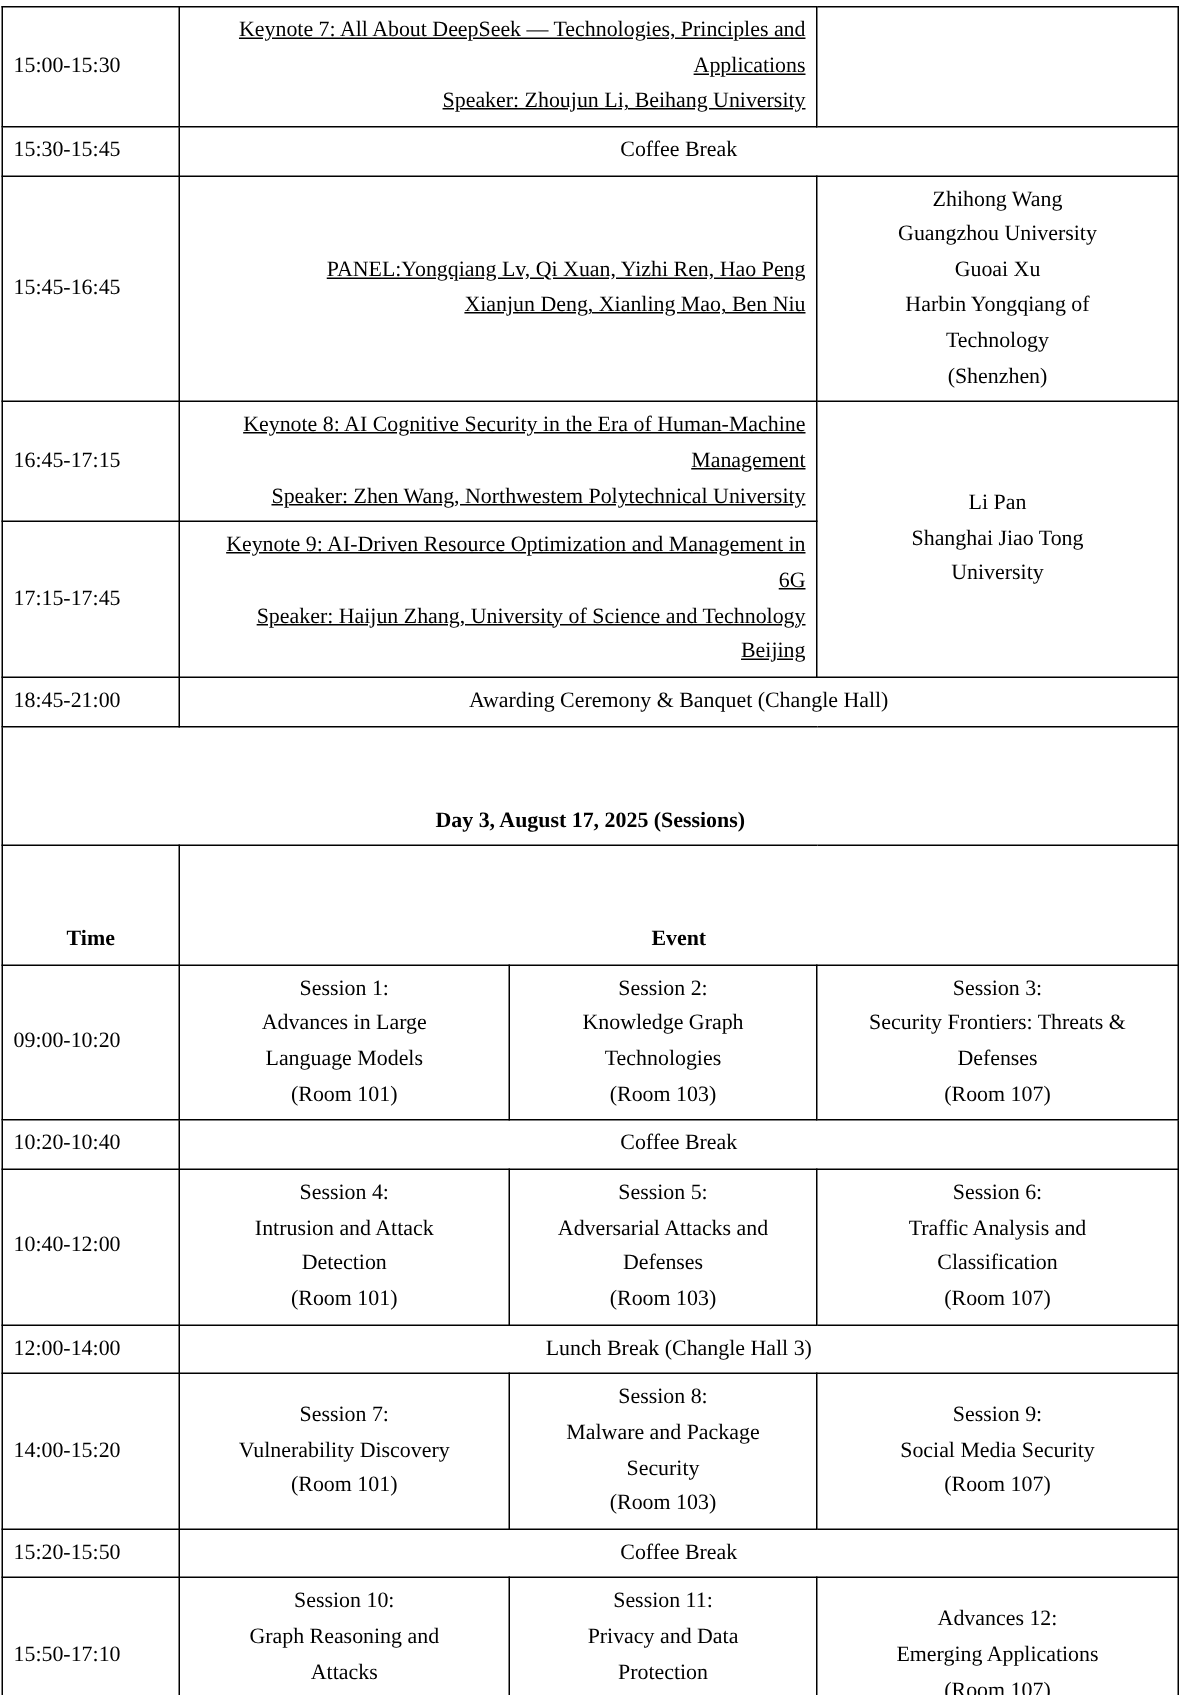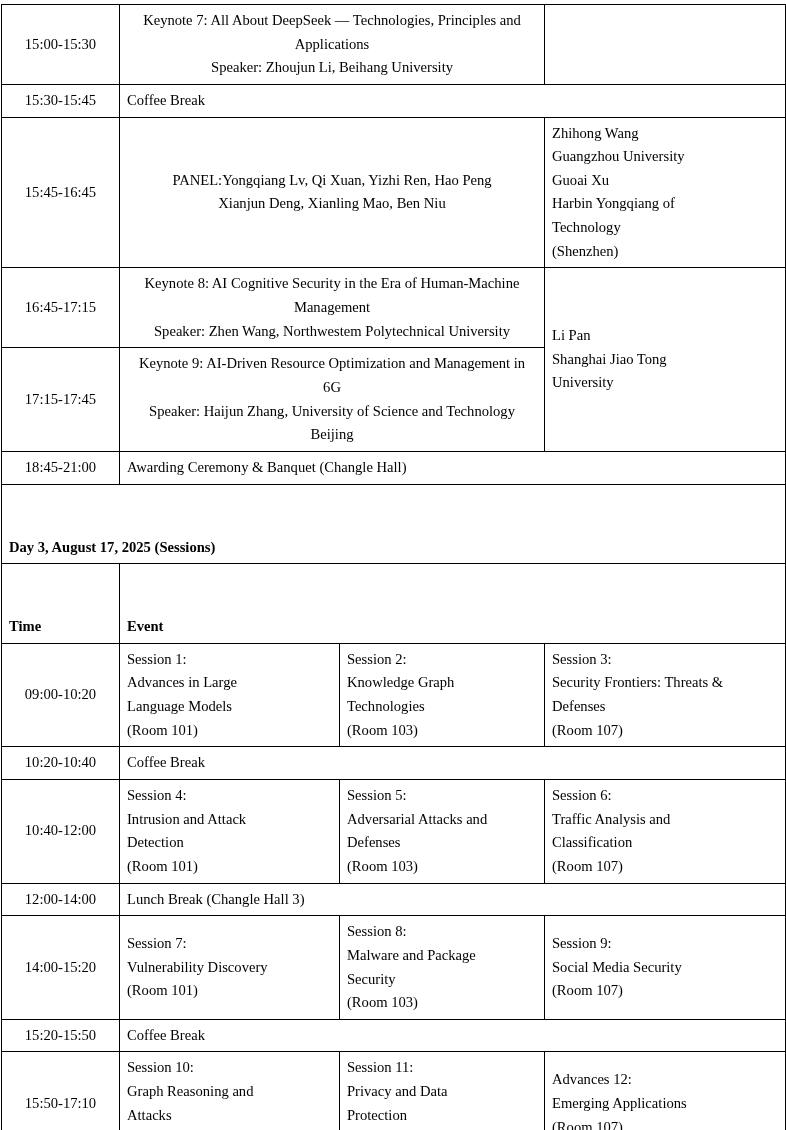--- a/index.html
+++ b/index.html
@@ -36,25 +36,25 @@
   .cell {
     padding: 4px 7px;
   }
   
   col.c-time   { width: 118px; }
   col.c-a      { width: 220px; }
   col.c-b      { width: 205px; }
   col.c-c      { width: 241px; }
 
   .time {
-    text-align: center;
+    text-align: left;
     white-space: nowrap;
   }
-  .ctr   { }
-  .left  { text-align: center; }
+  .ctr   { text-align: center; }
+  .left  { text-align: right; text-decoration: underline; }
   .bold  { font-weight: bold; margin-top: 47px; }
   .lines .ln { display: block; }
   .pad-lg { padding-top: 8px; padding-bottom: 8px; }
   .pad-xl { padding-top: 12px; padding-bottom: 12px; }
 </style>
 </head>
 <body>
 
 <div id="sheet">
   <table class="schedule">

